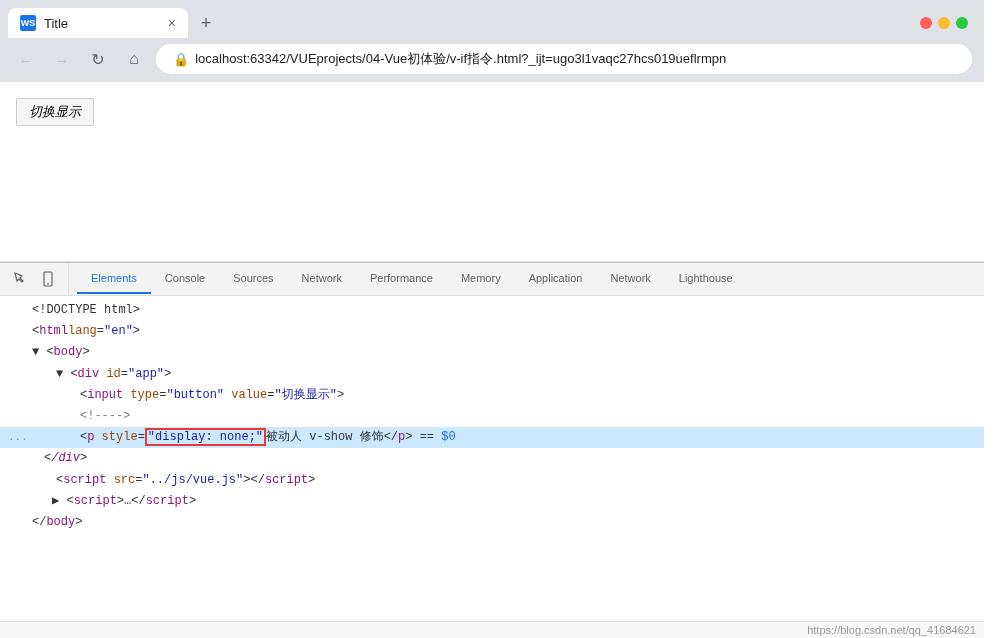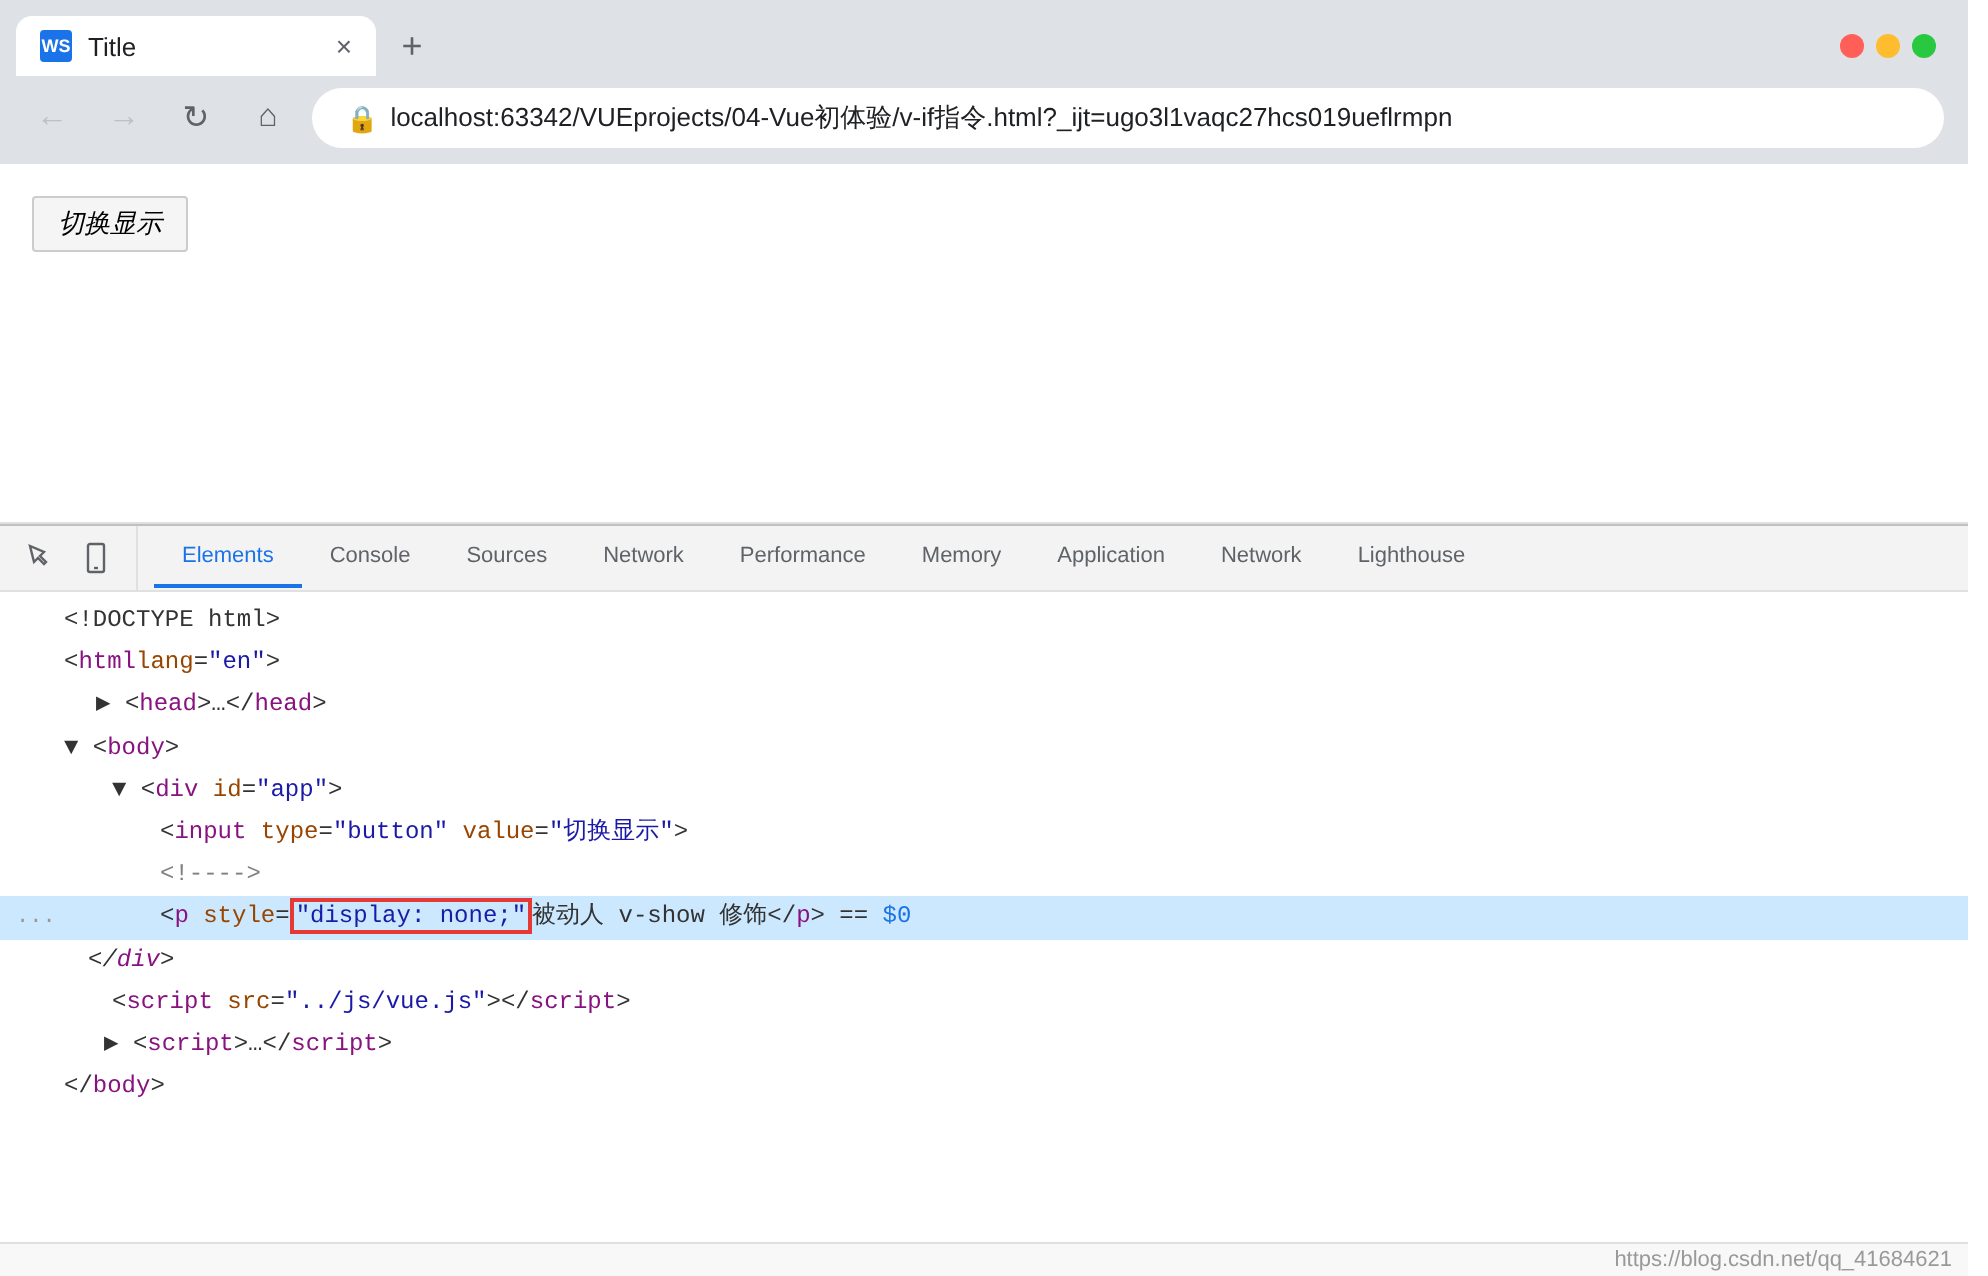--- a/index.html
+++ b/index.html
@@ -135,24 +135,20 @@
       <div class="code-line">
         <span class="line-dots"></span>
         <span class="tag-punct">&lt;!DOCTYPE html&gt;</span>
       </div>
 
       <div class="code-line">
         <span class="line-dots"></span>
         <span class="tag-punct">&lt;</span><span class="tag-name">html</span> <span class="attr-name">lang</span>=<span class="attr-value">"en"</span><span class="tag-punct">&gt;</span>
       </div>
 
-      <div class="code-line">
-        <span class="line-dots"></span>
-        <span style="margin-left:16px;">▶ <span class="tag-punct">&lt;</span><span class="tag-name">head</span><span class="tag-punct">&gt;…&lt;/</span><span class="tag-name">head</span><span class="tag-punct">&gt;</span></span>
-      </div>
 
       <div class="code-line">
         <span class="line-dots"></span>
         <span>▼ <span class="tag-punct">&lt;</span><span class="tag-name">body</span><span class="tag-punct">&gt;</span></span>
       </div>
 
       <div class="code-line">
         <span class="line-dots"></span>
         <span style="margin-left:24px;">▼ <span class="tag-punct">&lt;</span><span class="tag-name">div</span> <span class="attr-name">id</span>=<span class="attr-value">"app"</span><span class="tag-punct">&gt;</span></span>
       </div>

